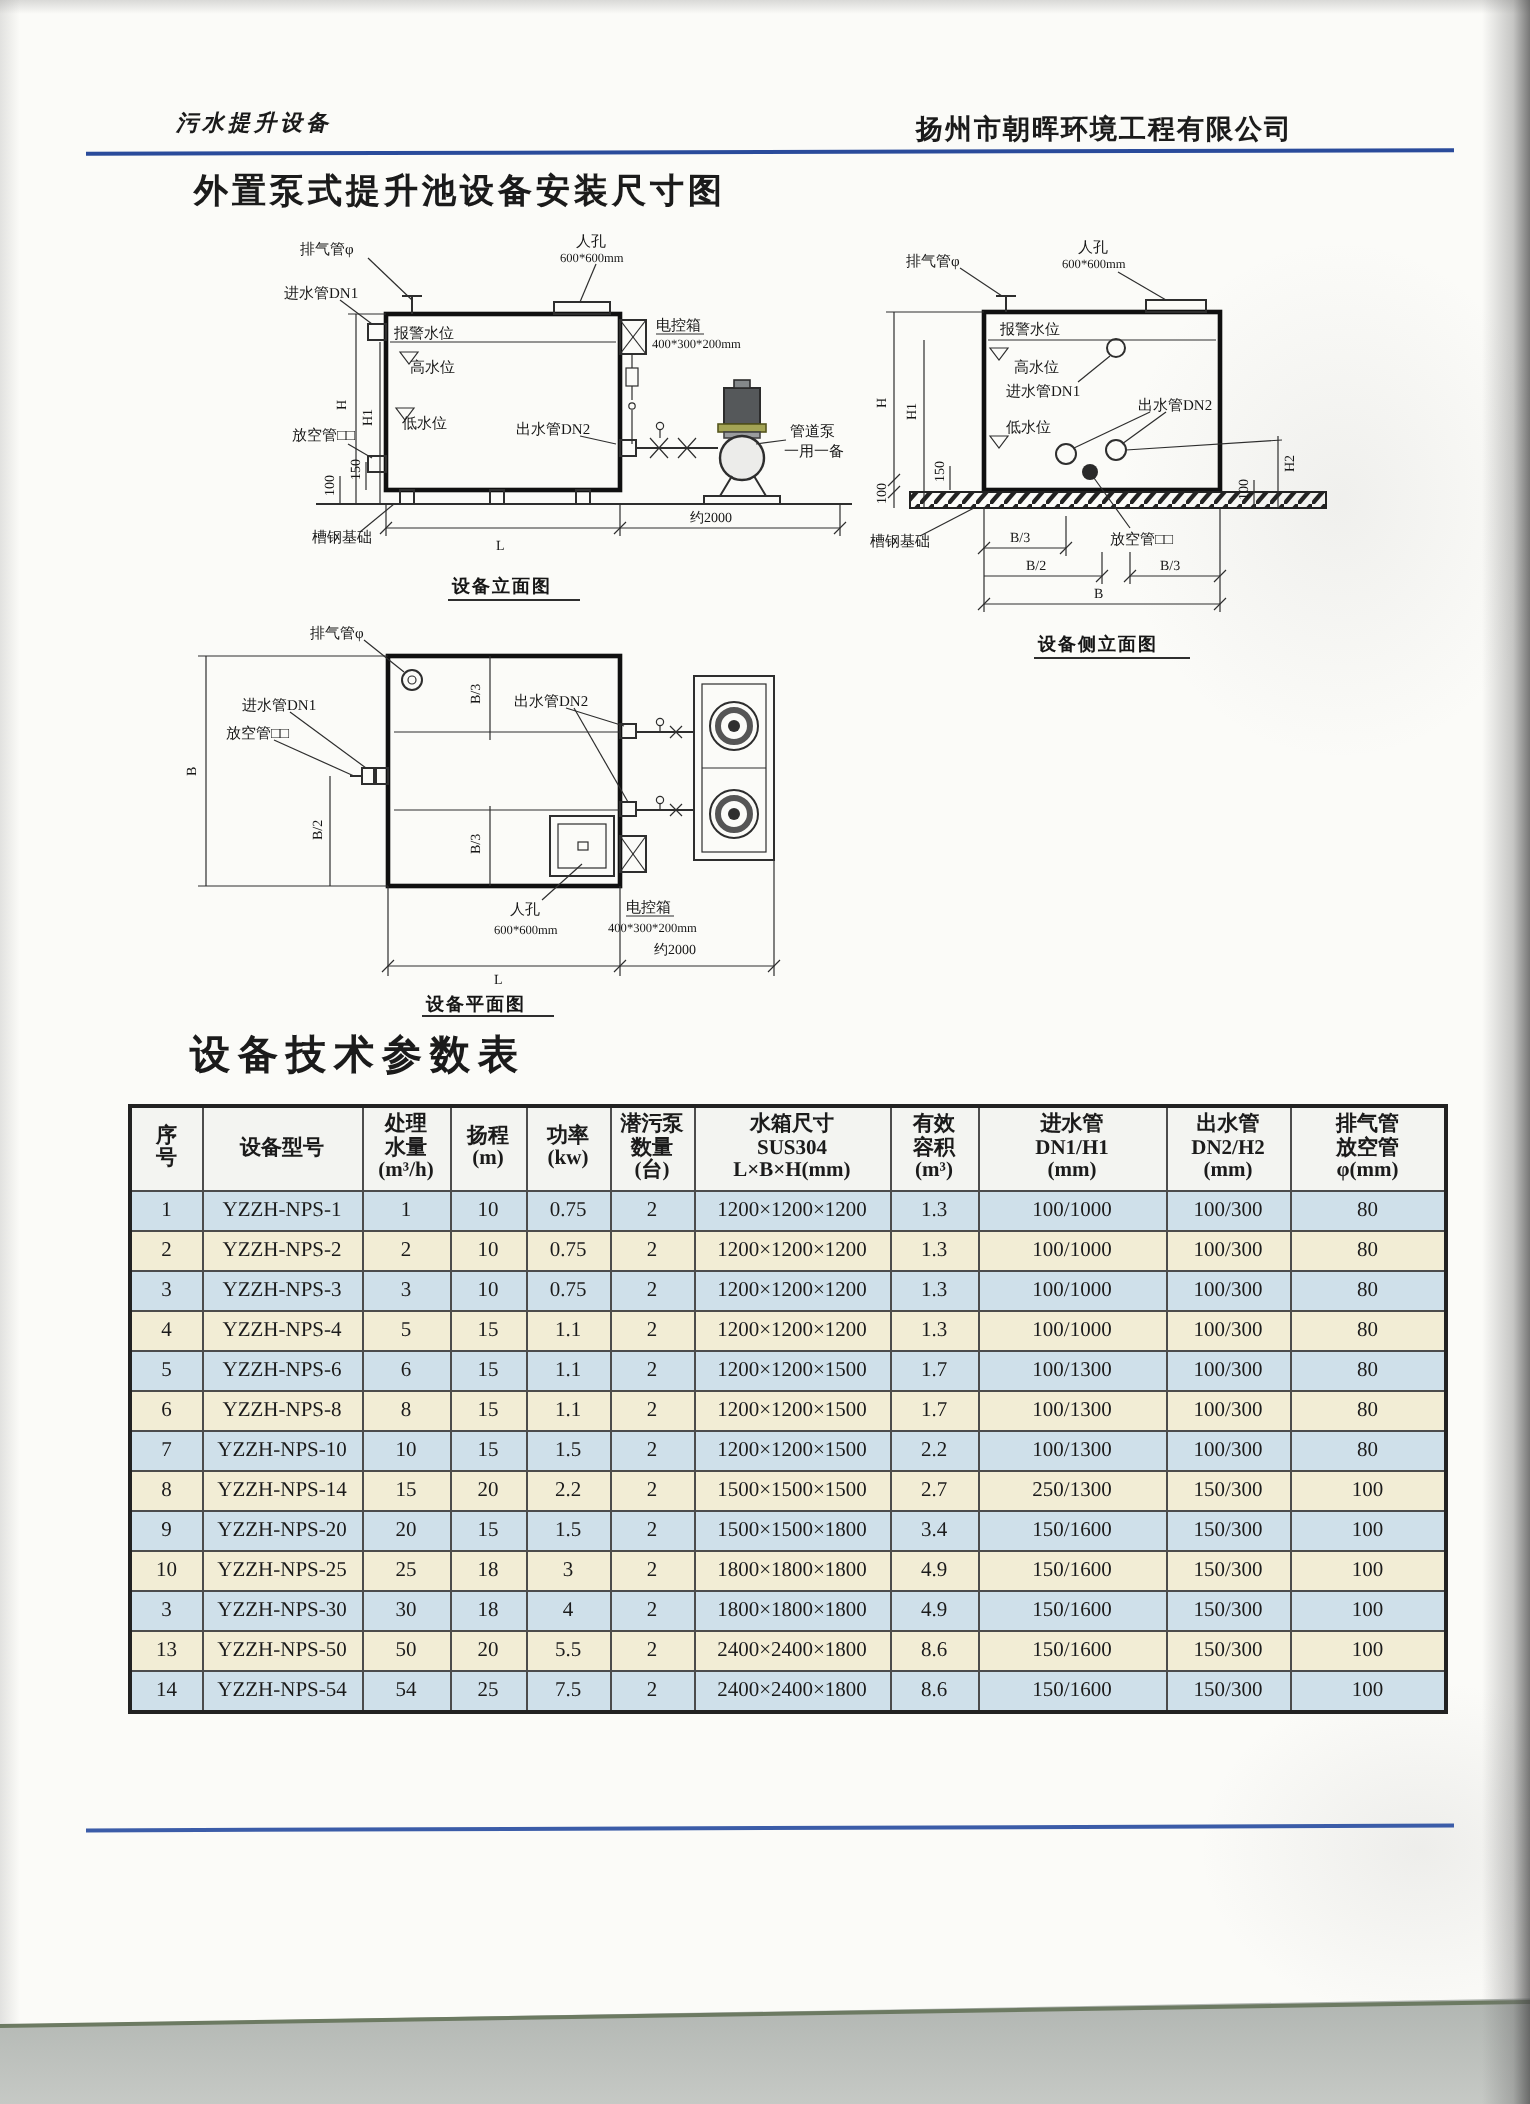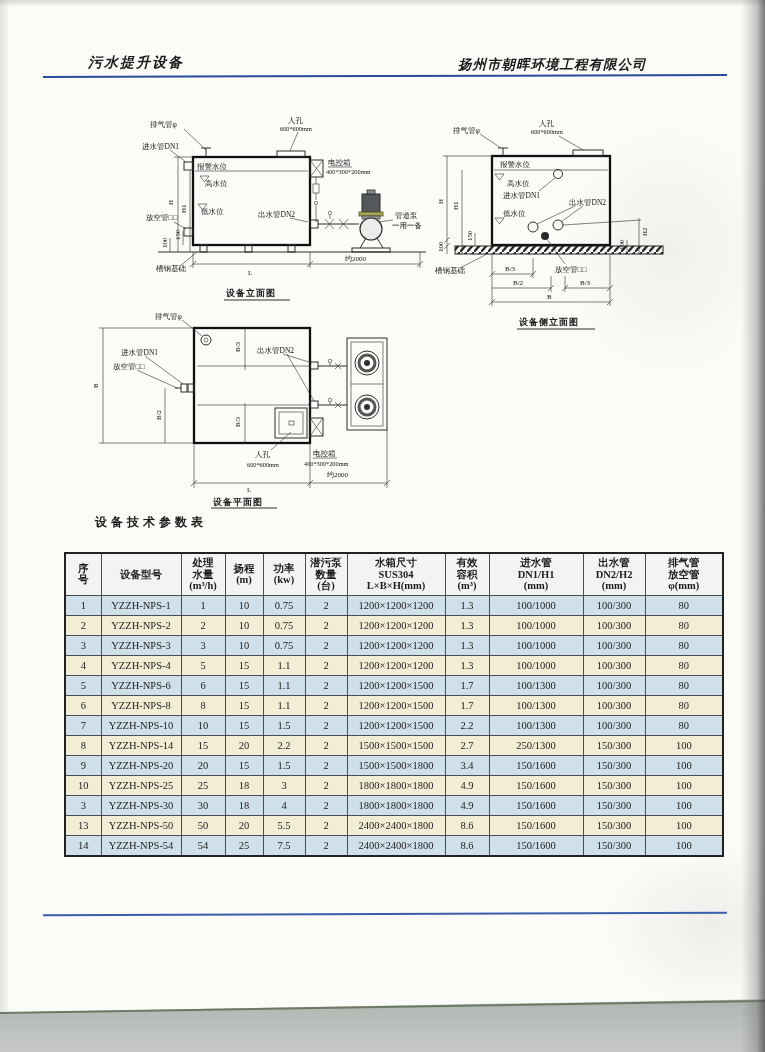--- a/index.html
+++ b/index.html
@@ -13,41 +13,41 @@
         background:linear-gradient(to right,rgba(110,110,110,0),rgba(110,110,110,.38) 65%,rgba(75,75,75,.75));}
   .blotch1{position:absolute;left:560px;top:120px;width:220px;height:260px;
         background:radial-gradient(closest-side,rgba(140,140,140,.10),rgba(140,140,140,0));}
   .blotch2{position:absolute;left:600px;top:840px;width:220px;height:170px;
         background:radial-gradient(closest-side,rgba(140,140,140,.12),rgba(140,140,140,0));}
   .footer-strip{position:absolute;left:0;bottom:0;width:765px;height:60px;
         background:linear-gradient(#aeb3af,#c6c9c5);
         clip-path:polygon(0 34%,100% 12%,100% 100%,0 100%);}
   .footer-line{position:absolute;left:-6px;bottom:44px;width:780px;height:2px;
         background:#6c7a62;transform:rotate(-0.9deg);}
-  .hdr-left{position:absolute;left:88px;top:54px;font-size:14px;font-weight:bold;font-style:italic;
+  .hdr-left{position:absolute;left:88px;top:54px;font-size:11px;font-weight:bold;font-style:italic;
         letter-spacing:2px;}
-  .hdr-right{position:absolute;left:458px;top:56px;font-size:13.5px;font-weight:bold;font-style:italic;
+  .hdr-right{position:absolute;left:458px;top:56px;font-size:13.5px;font-weight:bold;
         letter-spacing:1px;}
   .hdr-rule{position:absolute;left:43px;top:75px;width:684px;height:2px;background:#2a4b9b;
         transform:rotate(-0.15deg);}
   .doc-title{position:absolute;left:97px;top:84px;margin:0;font-size:17px;font-weight:600;
         letter-spacing:2px;}
   .drawing{position:absolute;}
   .d1{left:140px;top:112px;width:290px;height:198px;}
   .d2{left:425px;top:108px;width:290px;height:232px;}
   .d3{left:85px;top:308px;width:340px;height:202px;}
   svg{display:block;}
   .ln{stroke:#2e2e2e;stroke-width:1;fill:none;}
   .lt{stroke:#2e2e2e;stroke-width:.6;fill:none;}
   .lk{stroke:#101010;stroke-width:2.3;fill:none;}
   .dlabel{font:7.5px "Liberation Serif",serif;fill:#161616;}
   .dsmall{font:6.3px "Liberation Serif",serif;fill:#161616;}
   .ddim{font:7px "Liberation Serif",serif;fill:#161616;}
   .dcap{font:bold 9px "Liberation Serif",serif;fill:#161616;letter-spacing:1px;}
-  .table-title{position:absolute;left:95px;top:514px;margin:0;font-size:12px;font-weight:bold;
+  .table-title{position:absolute;left:95px;top:514px;margin:0;font-size:20px;font-weight:bold;
         letter-spacing:4px;}
   table.params{position:absolute;left:64px;top:552px;width:658px;border-collapse:collapse;
         table-layout:fixed;border:2px solid #222;font-family:"Liberation Serif",serif;}
   table.params th,table.params td{border:1px solid #4c4c4c;text-align:center;padding:0;}
   table.params th{background:#f3f4f1;font-size:10.5px;font-weight:bold;padding:3px 0;}
   table.params th div{line-height:11.5px;}
   table.params td{font-size:10.5px;height:19px;line-height:19px;}
   table.params tbody tr:nth-child(odd){background:#cfe0ea;}
   table.params tbody tr:nth-child(even){background:#f2edd5;}
   .bottom-rule{position:absolute;left:43px;top:913px;width:684px;height:2px;background:#3b5ca8;
@@ -56,20 +56,21 @@
 </head>
 <body>
 
 <div class="page">
   <div class="blotch1"></div>
   <div class="blotch2"></div>
 
   <div class="hdr-left">污水提升设备</div>
   <div class="hdr-right">扬州市朝晖环境工程有限公司</div>
   <div class="hdr-rule"></div>
+  <h1 class="doc-title">外置泵式提升池设备安装尺寸图</h1>
 
   <div class="drawing d1">
     <svg width="290" height="198" viewBox="0 0 290 198">
       <line class="ln" x1="18" y1="140" x2="286" y2="140"></line>
       <rect class="lk" x="53" y="45" width="117" height="88"></rect>
       <line class="lt" x1="55" y1="59" x2="168" y2="59"></line>
       <path class="lt" d="M60,64 h9 l-4.5,6 z"></path>
       <path class="lt" d="M58,92 h9 l-4.5,6 z"></path>
 
       <line class="ln" x1="66" y1="45" x2="66" y2="36"></line>

